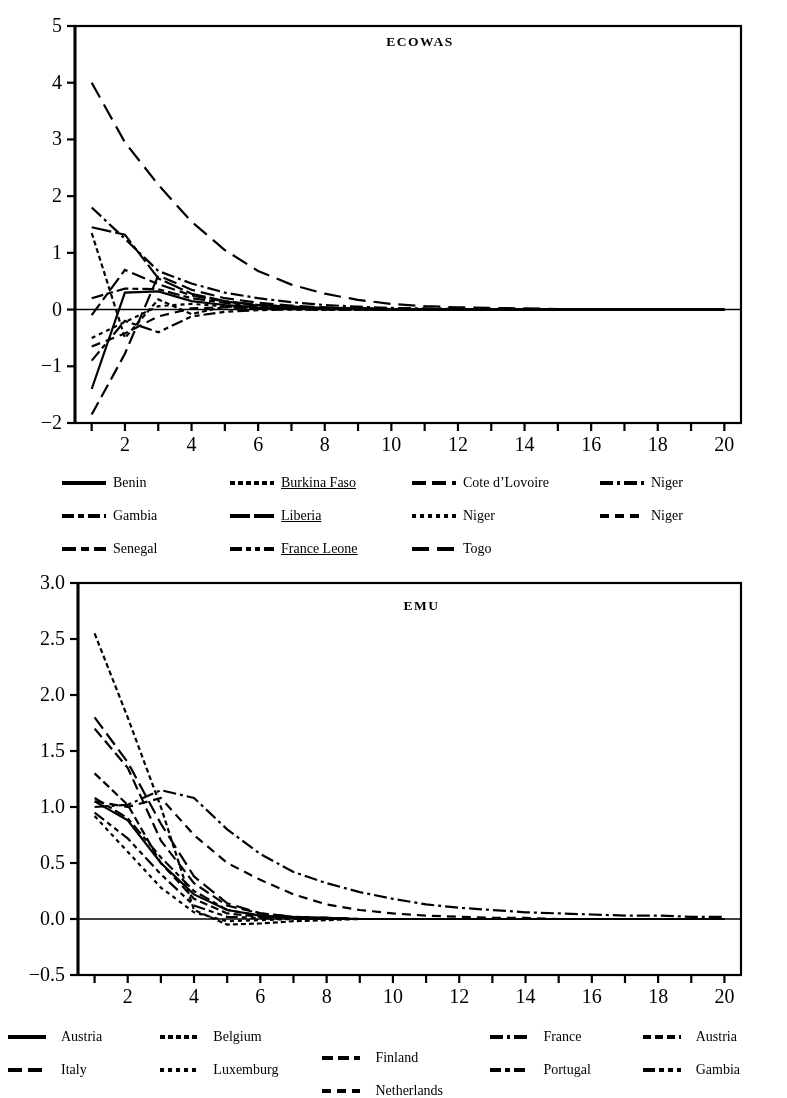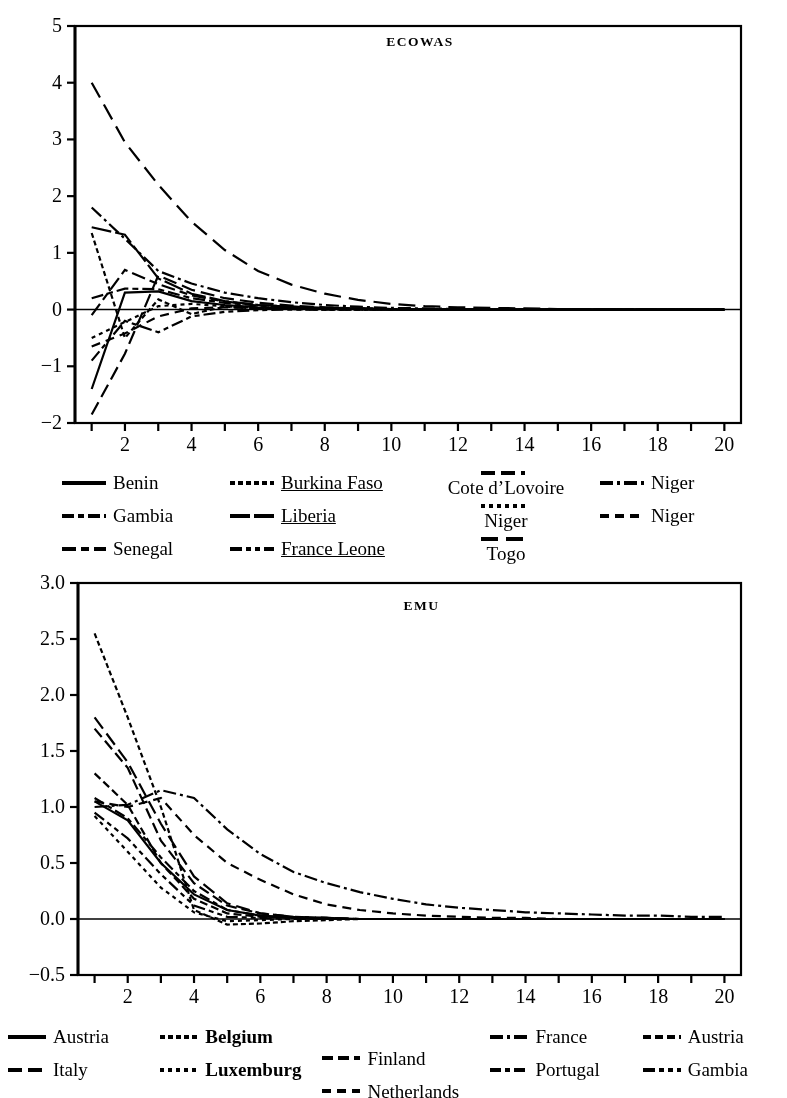--- a/index.html
+++ b/index.html
@@ -5,26 +5,26 @@
   html,body{margin:0;padding:0;background:#ffffff;}
   .page{position:relative;width:787px;height:1098px;background:#fff;overflow:hidden;
         font-family:"Liberation Serif", serif;color:#000;}
   .chart-svg{position:absolute;left:0;display:block;}
   #svg-ecowas{top:0;}
   #svg-emu{top:566px;}
   .legend{position:absolute;left:0;width:787px;}
   #legend-ecowas{top:466px;padding-left:62px;}
   #legend-emu{top:1020px;padding-left:8px;}
   .legend-row{display:flex;align-items:center;height:33px;}
-  .legend-item{display:flex;align-items:center;font-size:19px;white-space:nowrap;}
+  .legend-item{display:flex;align-items:center;font-size:14px;white-space:nowrap;}
   #legend-ecowas .legend-item{width:168px;}
   #legend-ecowas .legend-item:nth-child(2){width:182px;text-decoration:underline;}
-  #legend-ecowas .legend-item:nth-child(3){width:188px;flex-direction:column;}
-  #legend-emu .legend-item{width:156px;}
-  #legend-emu .legend-item:nth-child(2){width:166px;font-weight:bold;}
+  #legend-ecowas .legend-item:nth-child(3){width:188px;}
+  #legend-emu .legend-item{width:156px;gap:8px;}
+  #legend-emu .legend-item:nth-child(2){width:166px;}
   #legend-emu .legend-item:nth-child(3){width:172px;margin-top:43px;}
   .legend-swatch{margin-right:7px;flex:0 0 auto;}
   .legend-label{line-height:1;}
 </style>
 </head>
 <body>
 
 <div class="page">
   <svg id="svg-ecowas" class="chart-svg" width="787" height="466" viewBox="0 0 787 466">
       <rect x="75" y="26" width="666" height="397" fill="none" stroke="#000" stroke-width="2.2"></rect>

